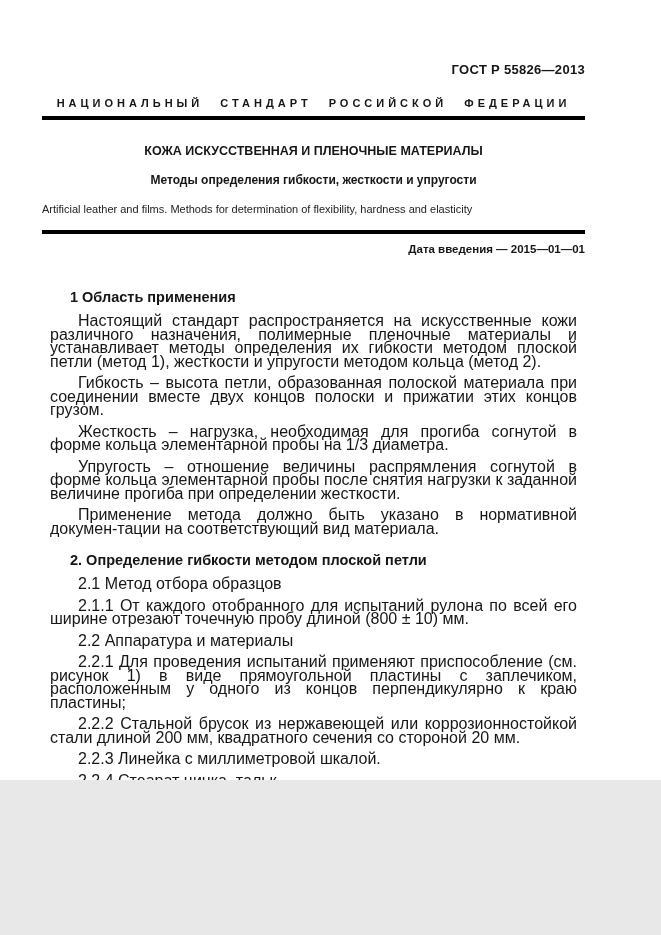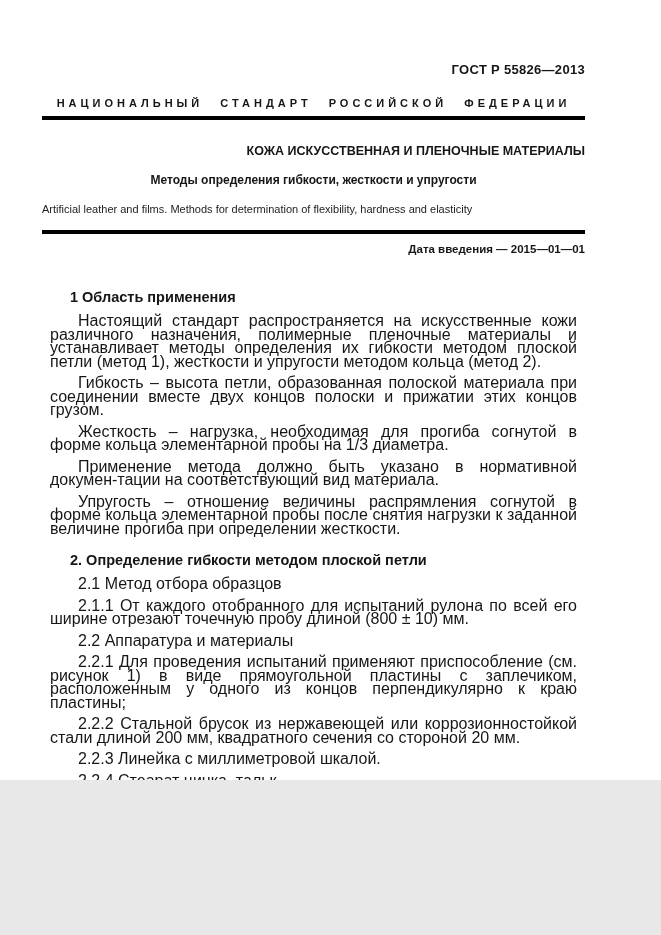--- a/index.html
+++ b/index.html
@@ -36,21 +36,21 @@
   }
   .rule-thick {
     height: 4px;
     background: #000;
     border: none;
     margin: 0;
   }
   .rule-top { margin-top: 7px; }
   .title-ru {
     margin-top: 24px;
-    text-align: right;
+    text-align: center;
     font-weight: bold;
     font-size: 12.5px;
   }
   .subtitle-ru {
     margin-top: 15px;
     text-align: center;
     font-weight: bold;
     font-size: 12px;
   }
   .title-en {
@@ -118,22 +118,22 @@
     <div class="title-en">Artificial leather and films. Methods for determination of flexibility, hardness and elasticity</div>
     <div class="rule-thick rule-middle"></div>
 
     <div class="date-line">Дата введения — 2015—01—01</div>
 
     <h2 class="section-heading">1 Область применения</h2>
     <div class="section-body">
       <p class="para">Настоящий стандарт распространяется на искусственные кожи различного назначения, полимерные пленочные материалы и устанавливает методы определения их гибкости методом плоской петли (метод 1), жесткости и упругости методом кольца (метод 2).</p>
       <p class="para">Гибкость – высота петли, образованная полоской материала при соединении вместе двух концов полоски и прижатии этих концов грузом.</p>
       <p class="para">Жесткость – нагрузка, необходимая для прогиба согнутой в форме кольца элементарной пробы на 1/3 диаметра.</p>
+      <p class="para">Упругость – отношение величины распрямления согнутой в форме кольца элементарной пробы после снятия нагрузки к заданной величине прогиба при определении жесткости.</p>
       <p class="para">Применение метода должно быть указано в нормативной докумен-тации на соответствующий вид материала.</p>
-      <p class="para">Упругость – отношение величины распрямления согнутой в форме кольца элементарной пробы после снятия нагрузки к заданной величине прогиба при определении жесткости.</p>
     </div>
 
     <h2 class="section-heading second">2. Определение гибкости методом плоской петли</h2>
     <div class="section-body">
       <p class="para">2.1 Метод отбора образцов</p>
       <p class="para">2.1.1 От каждого отобранного для испытаний рулона по всей его ширине отрезают точечную пробу длиной (800 ± 10) мм.</p>
       <p class="para">2.2 Аппаратура и материалы</p>
       <p class="para">2.2.1 Для проведения испытаний применяют приспособление (см. рисунок 1) в виде прямоугольной пластины с заплечиком, расположенным у одного из концов перпендикулярно к краю пластины;</p>
       <p class="para">2.2.2 Стальной брусок из нержавеющей или коррозионностойкой стали длиной 200 мм, квадратного сечения со стороной 20 мм.</p>
       <p class="para">2.2.3 Линейка с миллиметровой шкалой.</p>

